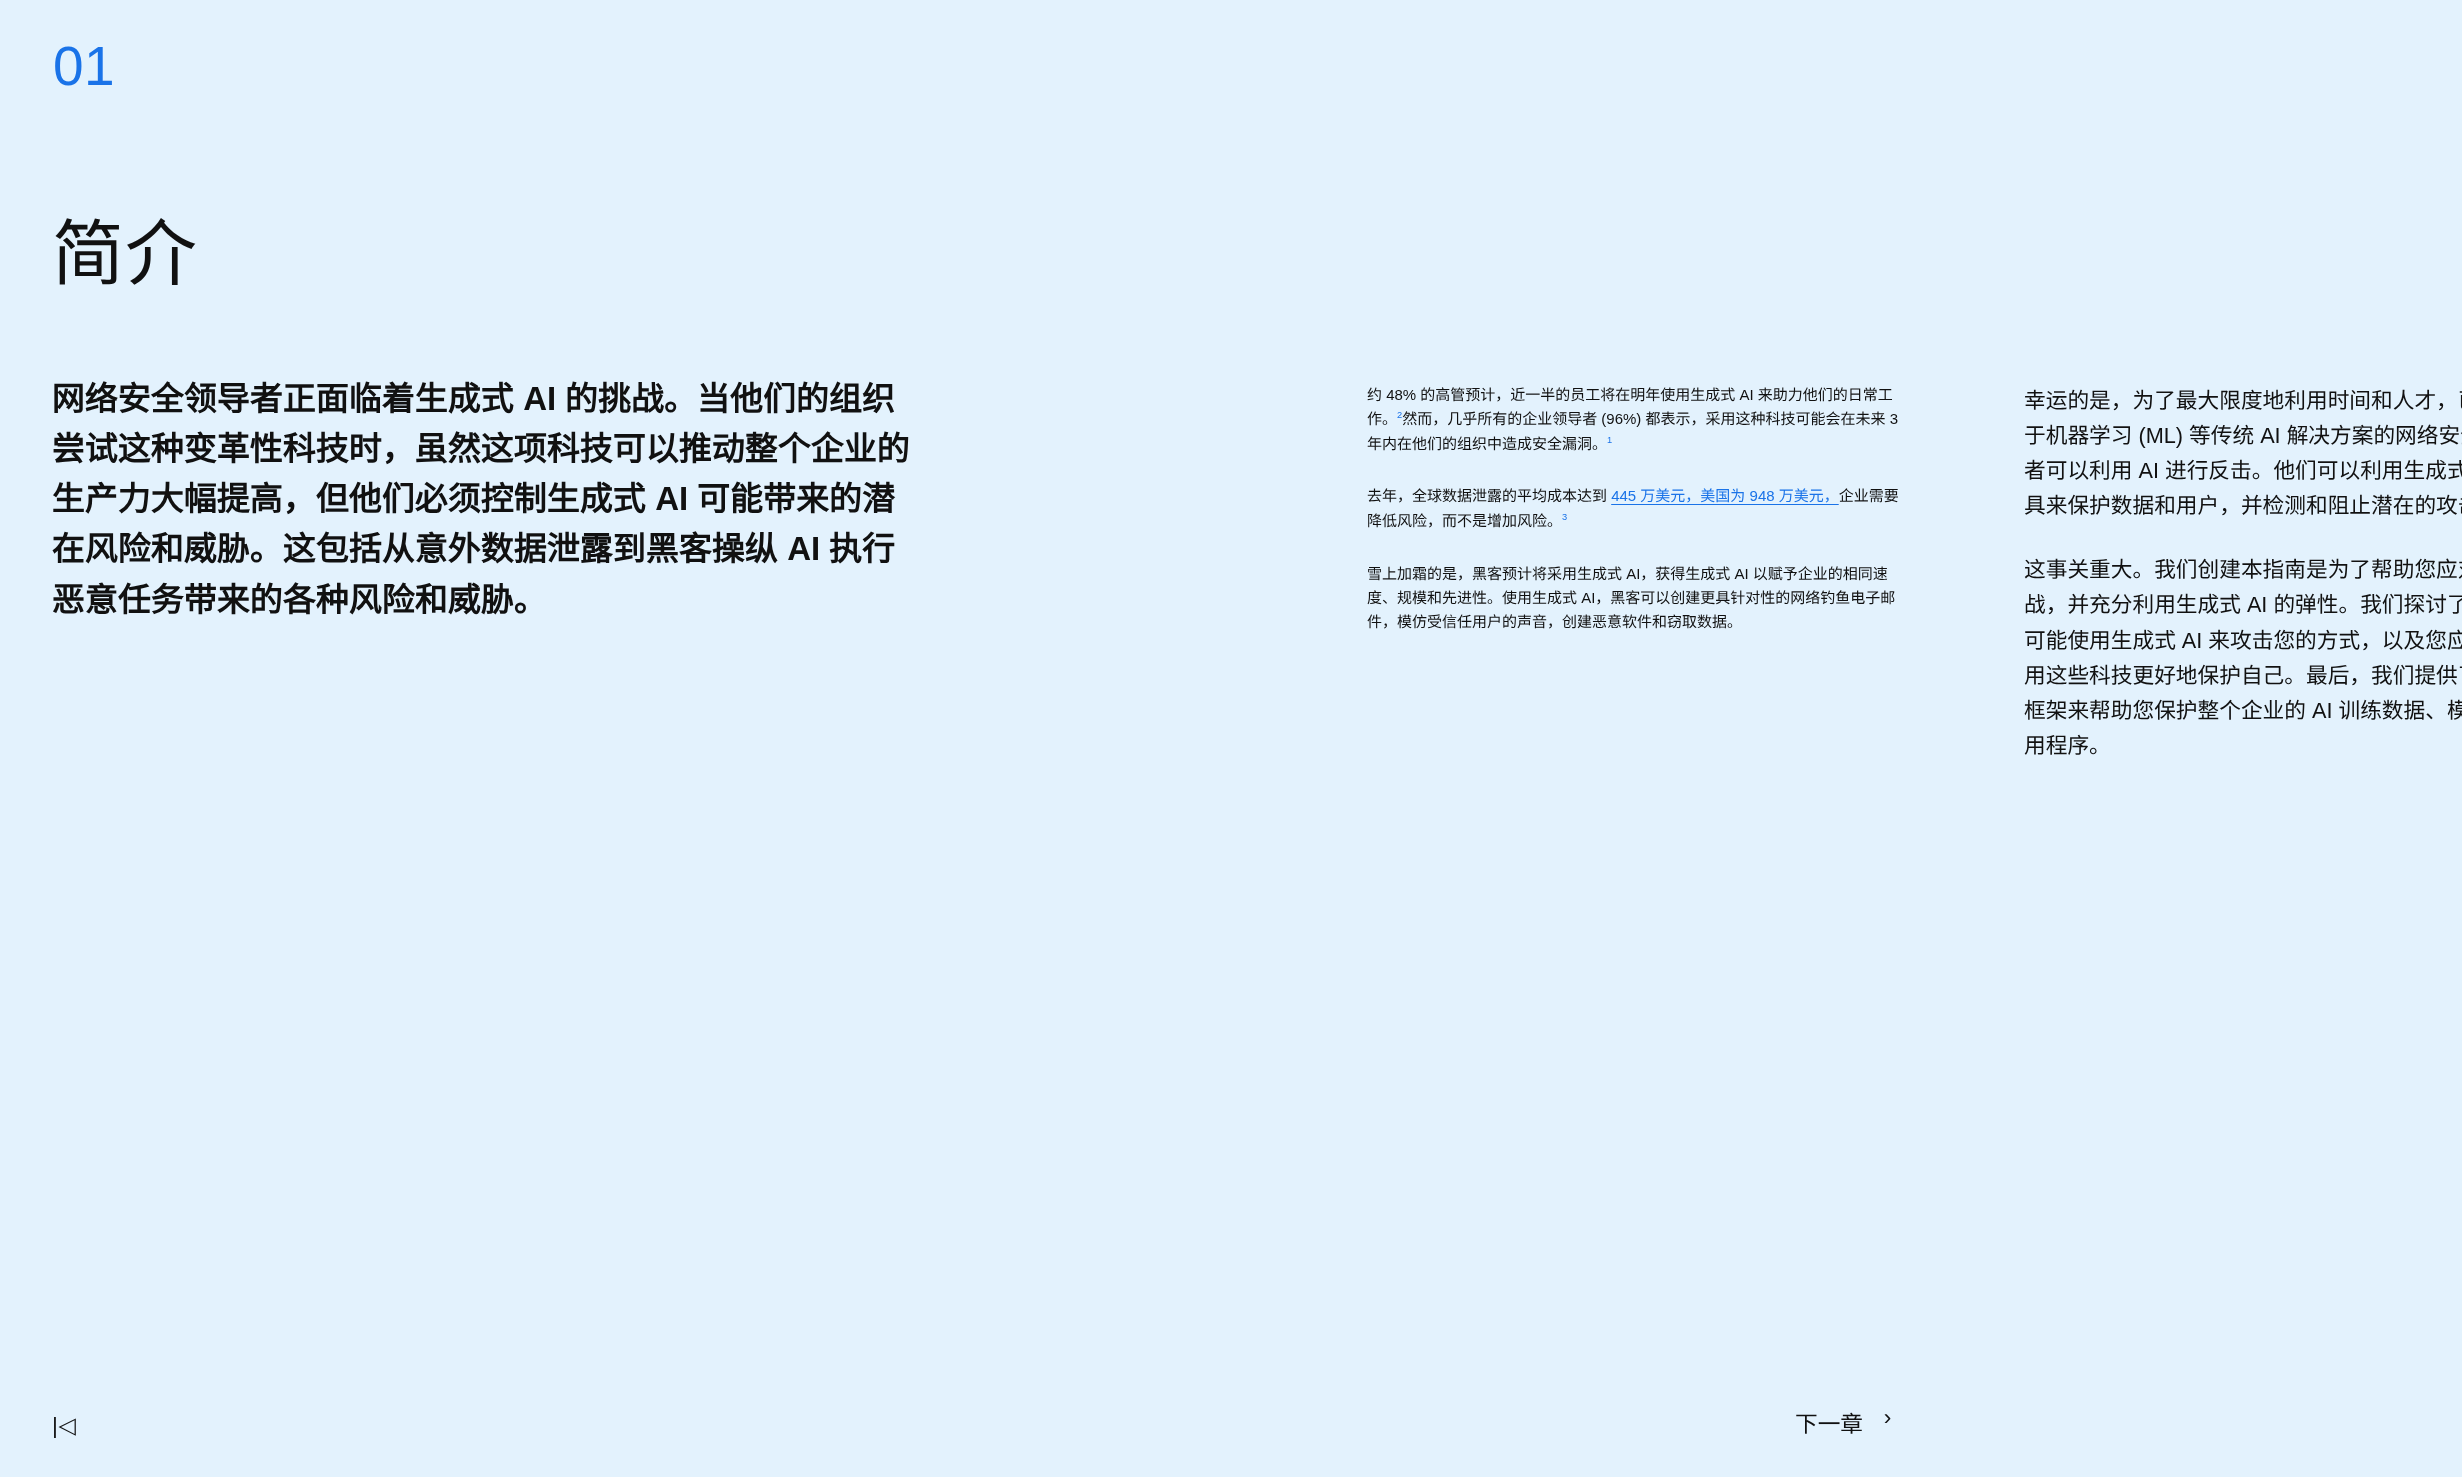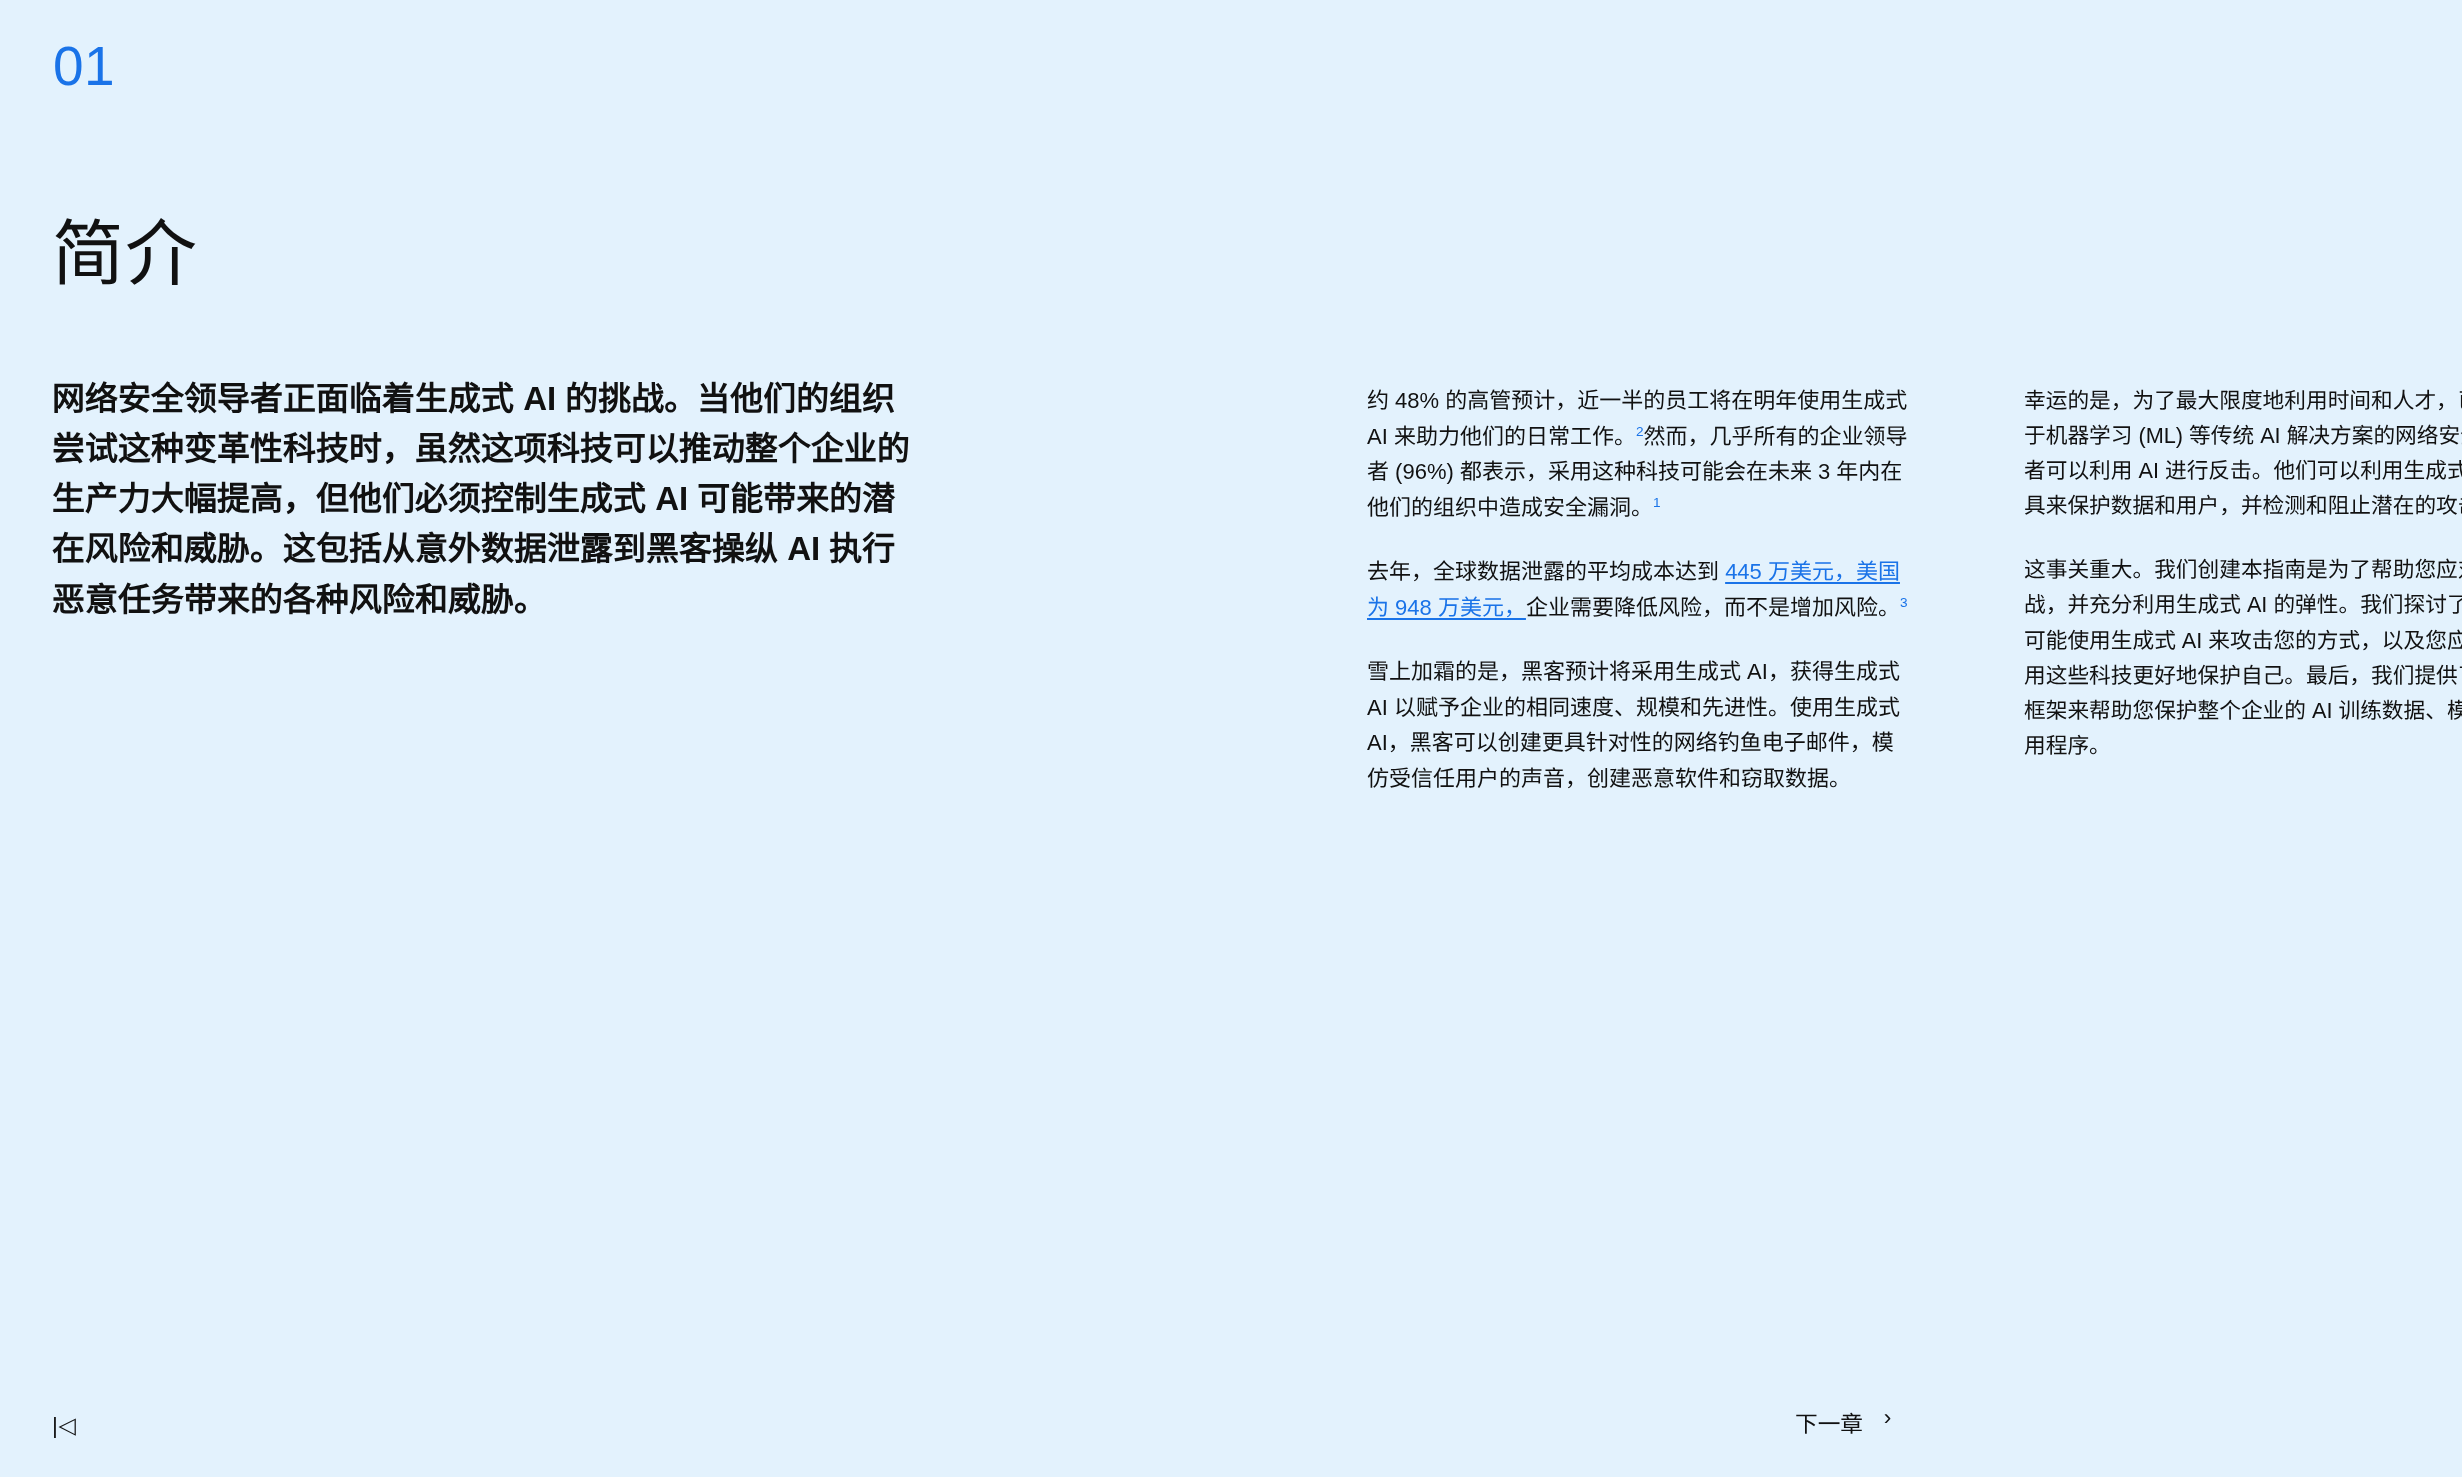--- a/index.html
+++ b/index.html
@@ -57,21 +57,21 @@
     line-height: 1.52;
     color: #111111;
     font-weight: 700;
   }
 
   .col-mid {
     position: absolute;
     left: 1367px;
     top: 383px;
     width: 542px;
-    font-size: 22px;
+    font-size: 15px;
     line-height: 1.62;
     color: #111111;
   }
 
   .col-right {
     position: absolute;
     left: 2024px;
     top: 383px;
     width: 517px;
     font-size: 21.7px;

